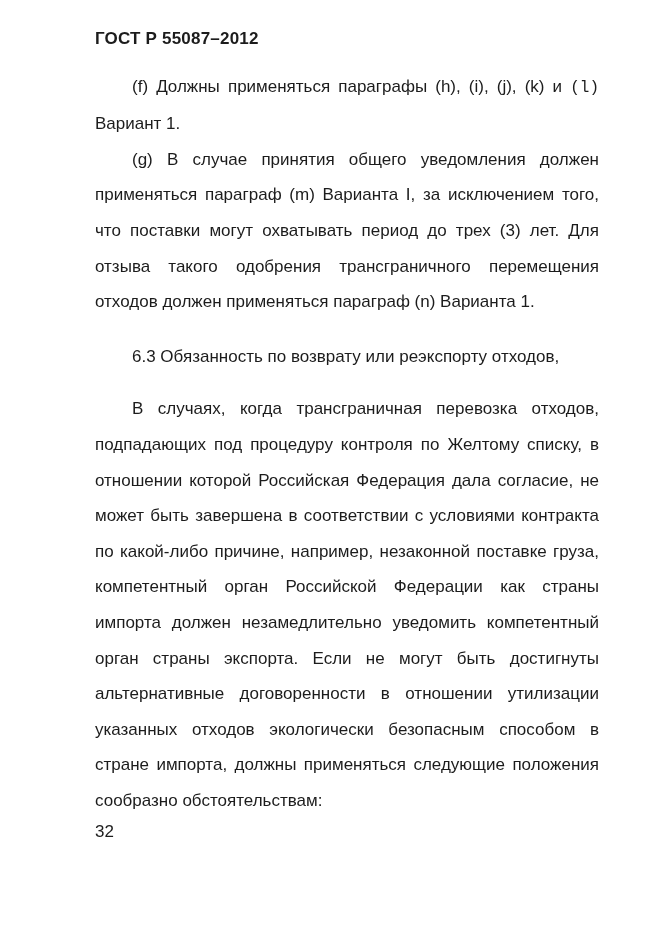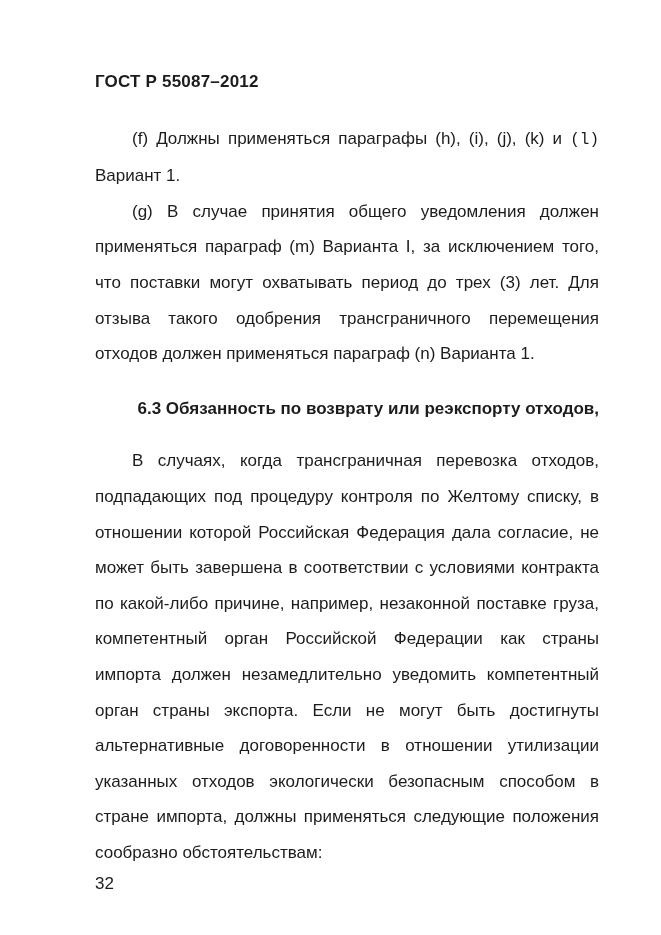--- a/index.html
+++ b/index.html
@@ -6,47 +6,47 @@
     margin: 0;
     padding: 0;
     background: #ffffff;
   }
   .page {
     position: relative;
     width: 661px;
     height: 935px;
     background: #ffffff;
     box-sizing: border-box;
-    padding: 64px 62px 0 95px;
+    padding: 21px 62px 0 95px;
     font-family: "Liberation Sans", "DejaVu Sans", sans-serif;
     font-size: 17px;
     line-height: 35.6px;
     color: #1c1c1c;
     overflow: hidden;
   }
   .content {
     width: 504px;
   }
   .doc-header {
     font-weight: bold;
     letter-spacing: 0.2px;
   }
   p.para {
     margin: 0;
     text-align: justify;
     text-indent: 37px;
   }
   p.para-f {
-    margin-top: 21px;
+    margin-top: 12px;
   }
   .section-heading {
-    font-weight: bold;
+    font-weight: normal;
     padding-left: 37px;
     margin: 19px 0 17px 0;
-    text-align: right;
+    text-align: left;
   }
   .mono {
     font-family: "Liberation Mono", "DejaVu Sans Mono", monospace;
     font-size: 16px;
   }
   .page-number {
     margin-top: -4px;
     text-align: left;
   }
 </style>

